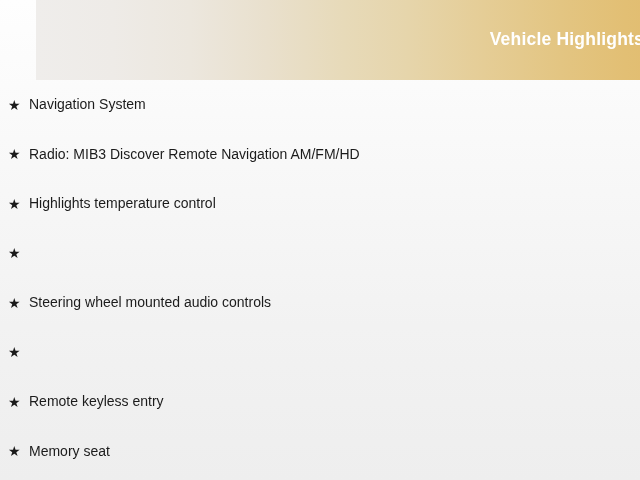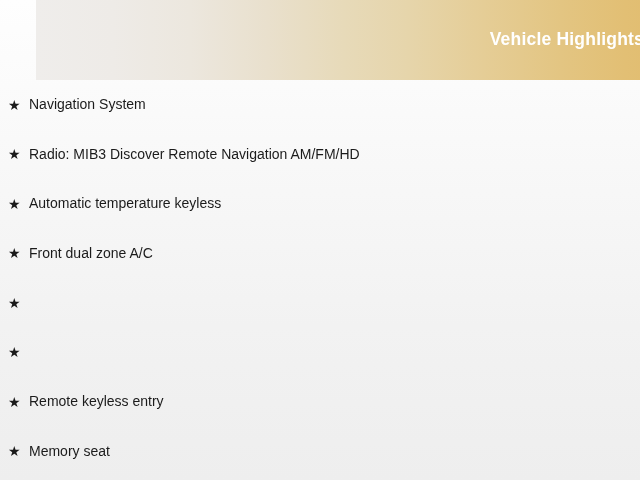--- a/index.html
+++ b/index.html
@@ -112,30 +112,30 @@
       <span class="highlight-label">Navigation System</span>
     </li>
 
     <li class="highlight-item">
       <span class="star-icon">★</span>
       <span class="highlight-label">Radio: MIB3 Discover Remote Navigation AM/FM/HD</span>
     </li>
 
     <li class="highlight-item">
       <span class="star-icon">★</span>
-      <span class="highlight-label">Automatic temperature keyless</span>
+      <span class="highlight-label">Highlights temperature control</span>
     </li>
 
     <li class="highlight-item">
       <span class="star-icon">★</span>
-      <span class="highlight-label">Front dual zone A/C</span>
     </li>
 
     <li class="highlight-item">
       <span class="star-icon">★</span>
+      <span class="highlight-label">Steering wheel mounted audio controls</span>
     </li>
 
     <li class="highlight-item">
       <span class="star-icon">★</span>
     </li>
 
     <li class="highlight-item">
       <span class="star-icon">★</span>
       <span class="highlight-label">Remote keyless entry</span>
     </li>

